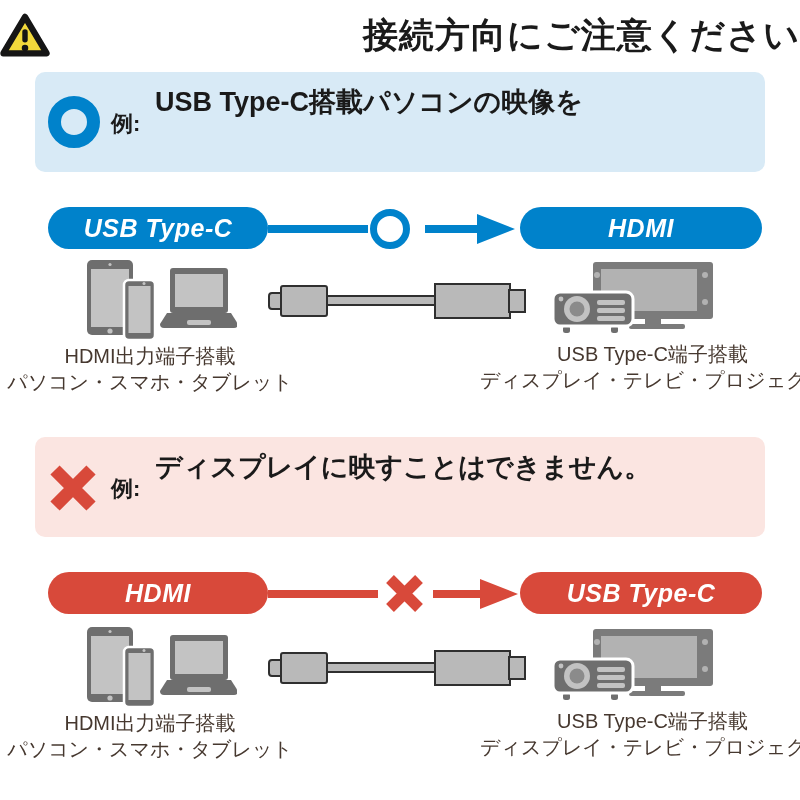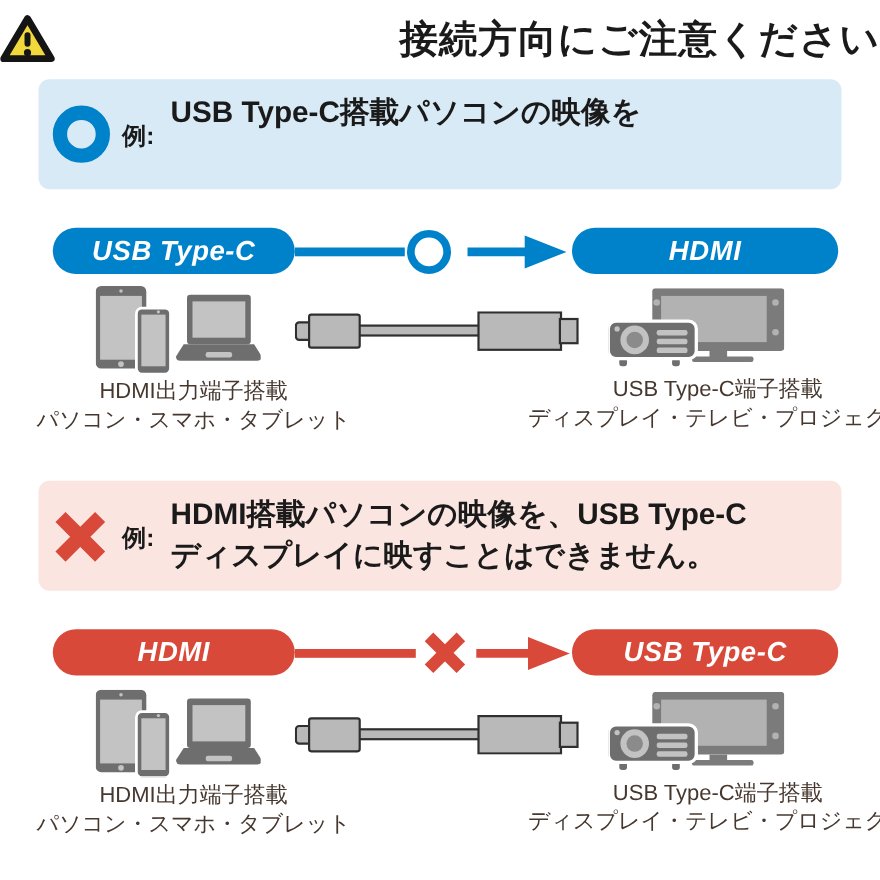--- a/index.html
+++ b/index.html
@@ -33,21 +33,21 @@
   .pill-red{background:var(--accent-red);}
   .pill-left{left:48px;width:220px;}
   .pill-right{left:520px;width:242px;}
   .row-ok{top:207px;} .row-ng{top:572px;}
   .flow-center{left:268px;width:252px;height:44px;}
   .f-blue{fill:var(--accent-blue);} .f-red{fill:var(--accent-red);}
   .s-blue{stroke:var(--accent-blue);} .s-red{stroke:var(--accent-red);}
 
   
   .caption{font-size:20px;font-weight:500;color:var(--caption-text);text-align:center;line-height:26px;white-space:nowrap;}
-  .cap-src{left:26px;width:300px;}
+  .cap-src{left:0;width:300px;}
   .cap-dst{left:480px;width:345px;}
   .svg-block{display:block;}
 </style>
 </head>
 <body>
 
 <svg width="0" height="0" style="position:absolute" aria-hidden="true">
   <defs>
     <symbol id="sym-warning" viewBox="0 0 64 58">
       <path d="M32 5 L60 52 H4 Z" fill="#f2d93b" stroke="#151515" stroke-width="8" stroke-linejoin="round"></path>
@@ -140,21 +140,20 @@
     <div>USB Type-C端子搭載</div>
     <div>ディスプレイ・テレビ・プロジェクター</div>
   </div>
 
   <div class="abs example-box box-ng">
     <svg class="abs box-x-icon svg-block" width="54" height="54" viewBox="0 0 54 54">
       <path d="M9 9 L45 45 M45 9 L9 45" class="s-red" stroke-width="13" fill="none"></path>
     </svg>
     <div class="abs example-label">例:</div>
     <div class="abs example-text">
-      <div>HDMI搭載パソコンの映像を、USB Type-C</div>
       <div>ディスプレイに映すことはできません。</div>
     </div>
   </div>
 
   <div class="abs pill pill-red pill-left row-ng">HDMI</div>
   <svg class="abs flow-center row-ng svg-block" viewBox="0 0 252 44">
     <rect class="f-red" x="0" y="18" width="110" height="8"></rect>
     <path d="M122 7 L151 36 M151 7 L122 36" class="s-red" stroke-width="11" fill="none"></path>
     <path class="f-red" d="M165 18 h47 v-11 l38 15 l-38 15 v-11 h-47 z"></path>
   </svg>

